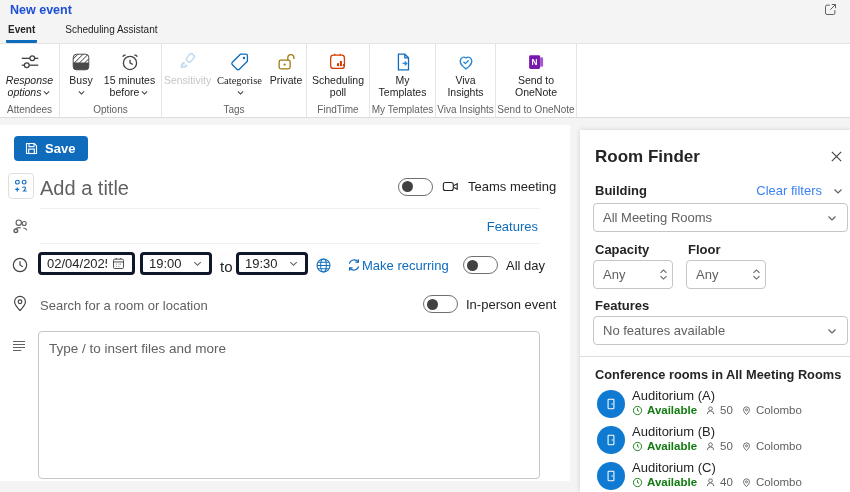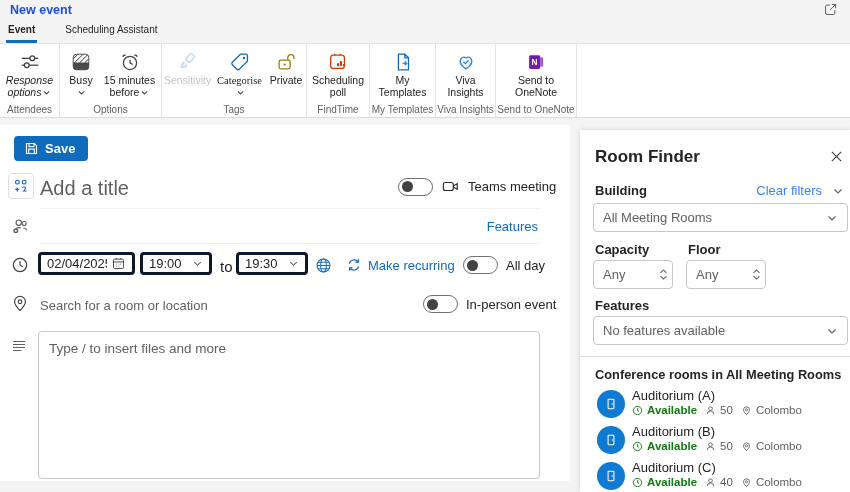--- a/index.html
+++ b/index.html
@@ -46,21 +46,21 @@
   .cluster-label { font-size:13px; color:#242424; }
   .hdiv { position:absolute; left:40px; width:500px; height:1px; background:#f0f0f0; }
   .attendees-input { position:absolute; left:40px; top:94px; width:380px; border:none; outline:none;
                      font-family:inherit; font-size:13px; color:#242424; }
   .attendees-input::placeholder { color:#616161; }
   .optional-link { position:absolute; right:32px; top:94px; font-size:13px; color:#0f6cbd; cursor:pointer; }
   .field { position:absolute; height:23px; border:3px solid #0f172a; border-radius:4px; background:#fff;
            display:flex; align-items:center; padding:8px 6px; gap:4px; }
   .field input { border:none; outline:none; font-family:inherit; font-size:13px; color:#242424; width:100%; background:transparent; }
   .to-label { position:absolute; left:220px; top:133px; font-size:15px; color:#242424; }
-  .recurring { position:absolute; left:346px; top:132px; display:flex; align-items:center; gap:6px; cursor:pointer; }
+  .recurring { position:absolute; left:346px; top:132px; display:flex; align-items:center; gap:0; cursor:pointer; }
   .recurring span { font-size:13px; color:#0f6cbd; }
   .allday { position:absolute; left:463px; top:131px; display:flex; align-items:center; gap:8px; }
   .location-input { position:absolute; left:40px; top:173px; width:330px; border:none; outline:none;
                     font-family:inherit; font-size:13px; color:#242424; }
   .location-input::placeholder { color:#616161; }
   .inperson { position:absolute; left:423px; top:170px; display:flex; align-items:center; gap:8px; }
   .body-area { position:absolute; left:38px; top:206px; width:502px; height:148px; border:1px solid #c8c6c4;
                border-radius:4px; resize:none; outline:none; font-family:inherit; font-size:13.5px;
                color:#242424; padding:9px 10px; }
   .body-area::placeholder { color:#616161; }

